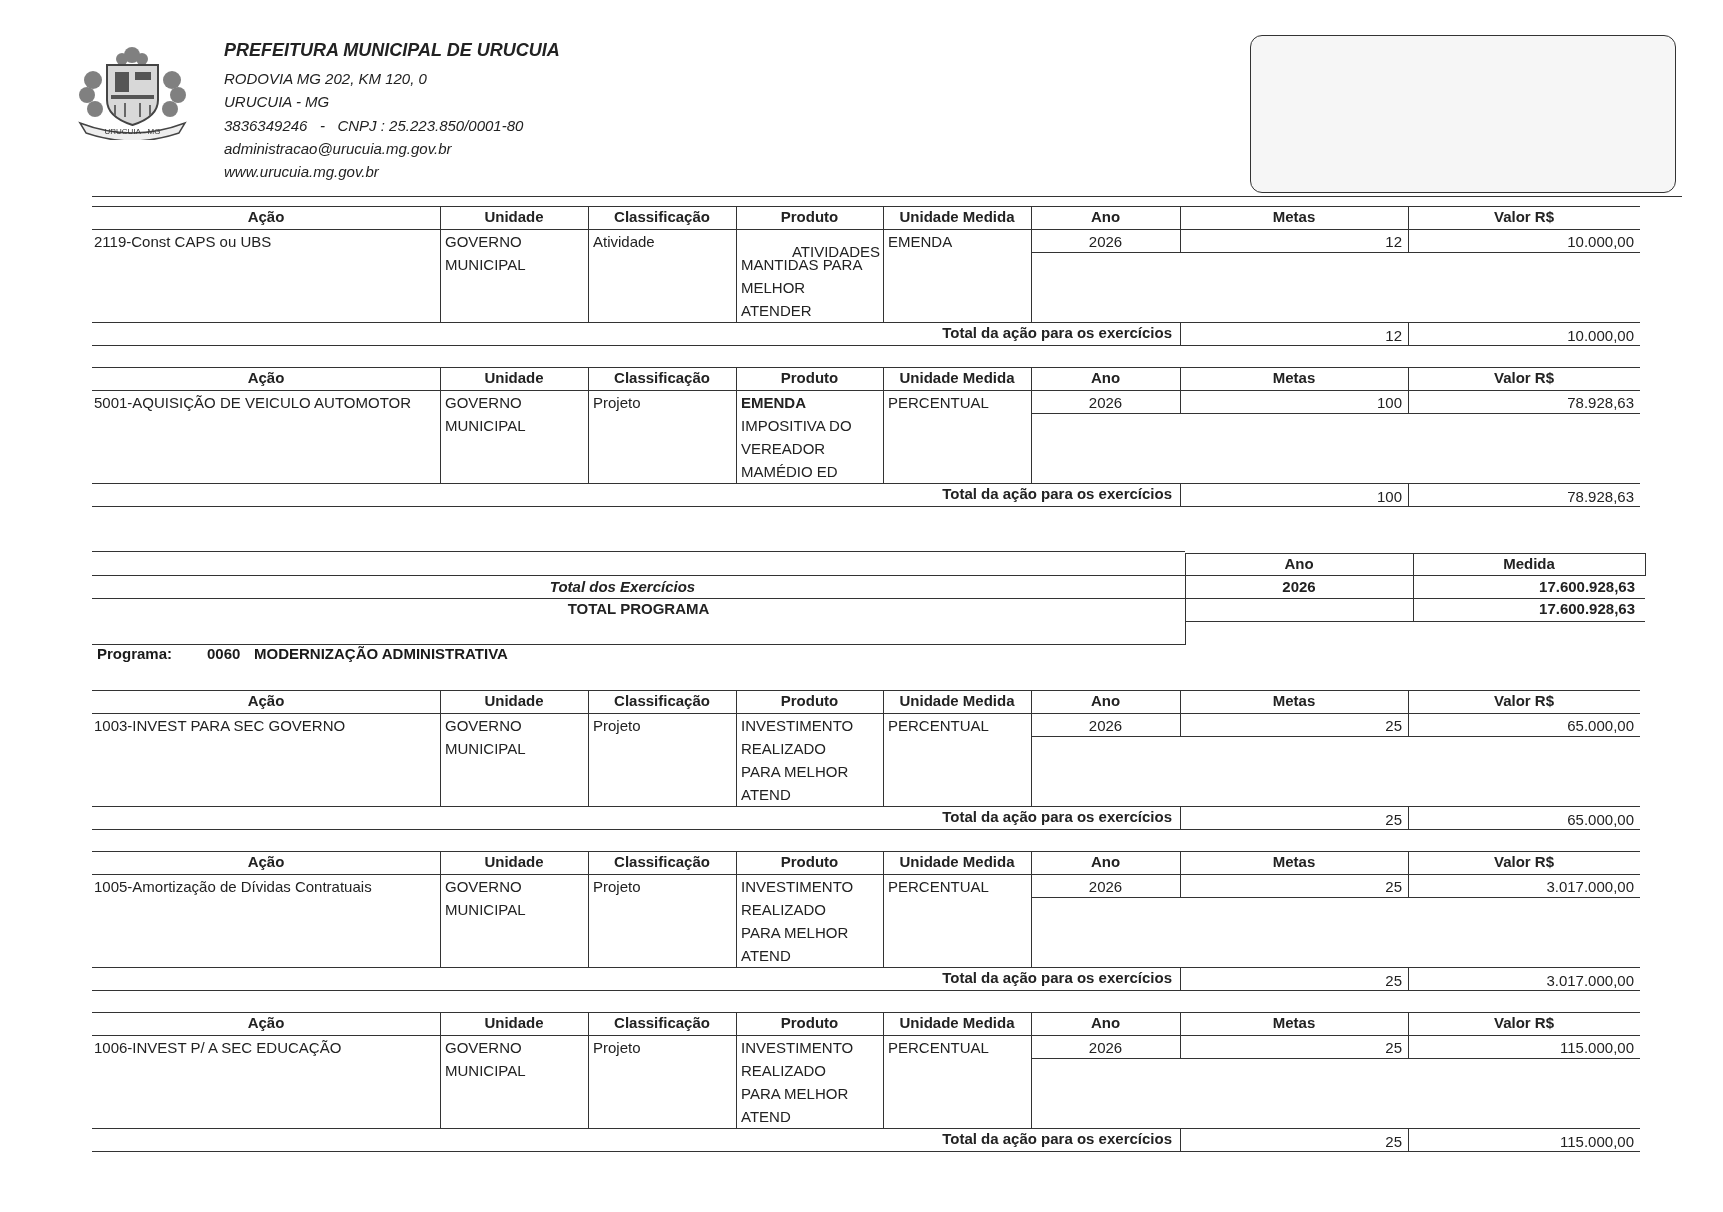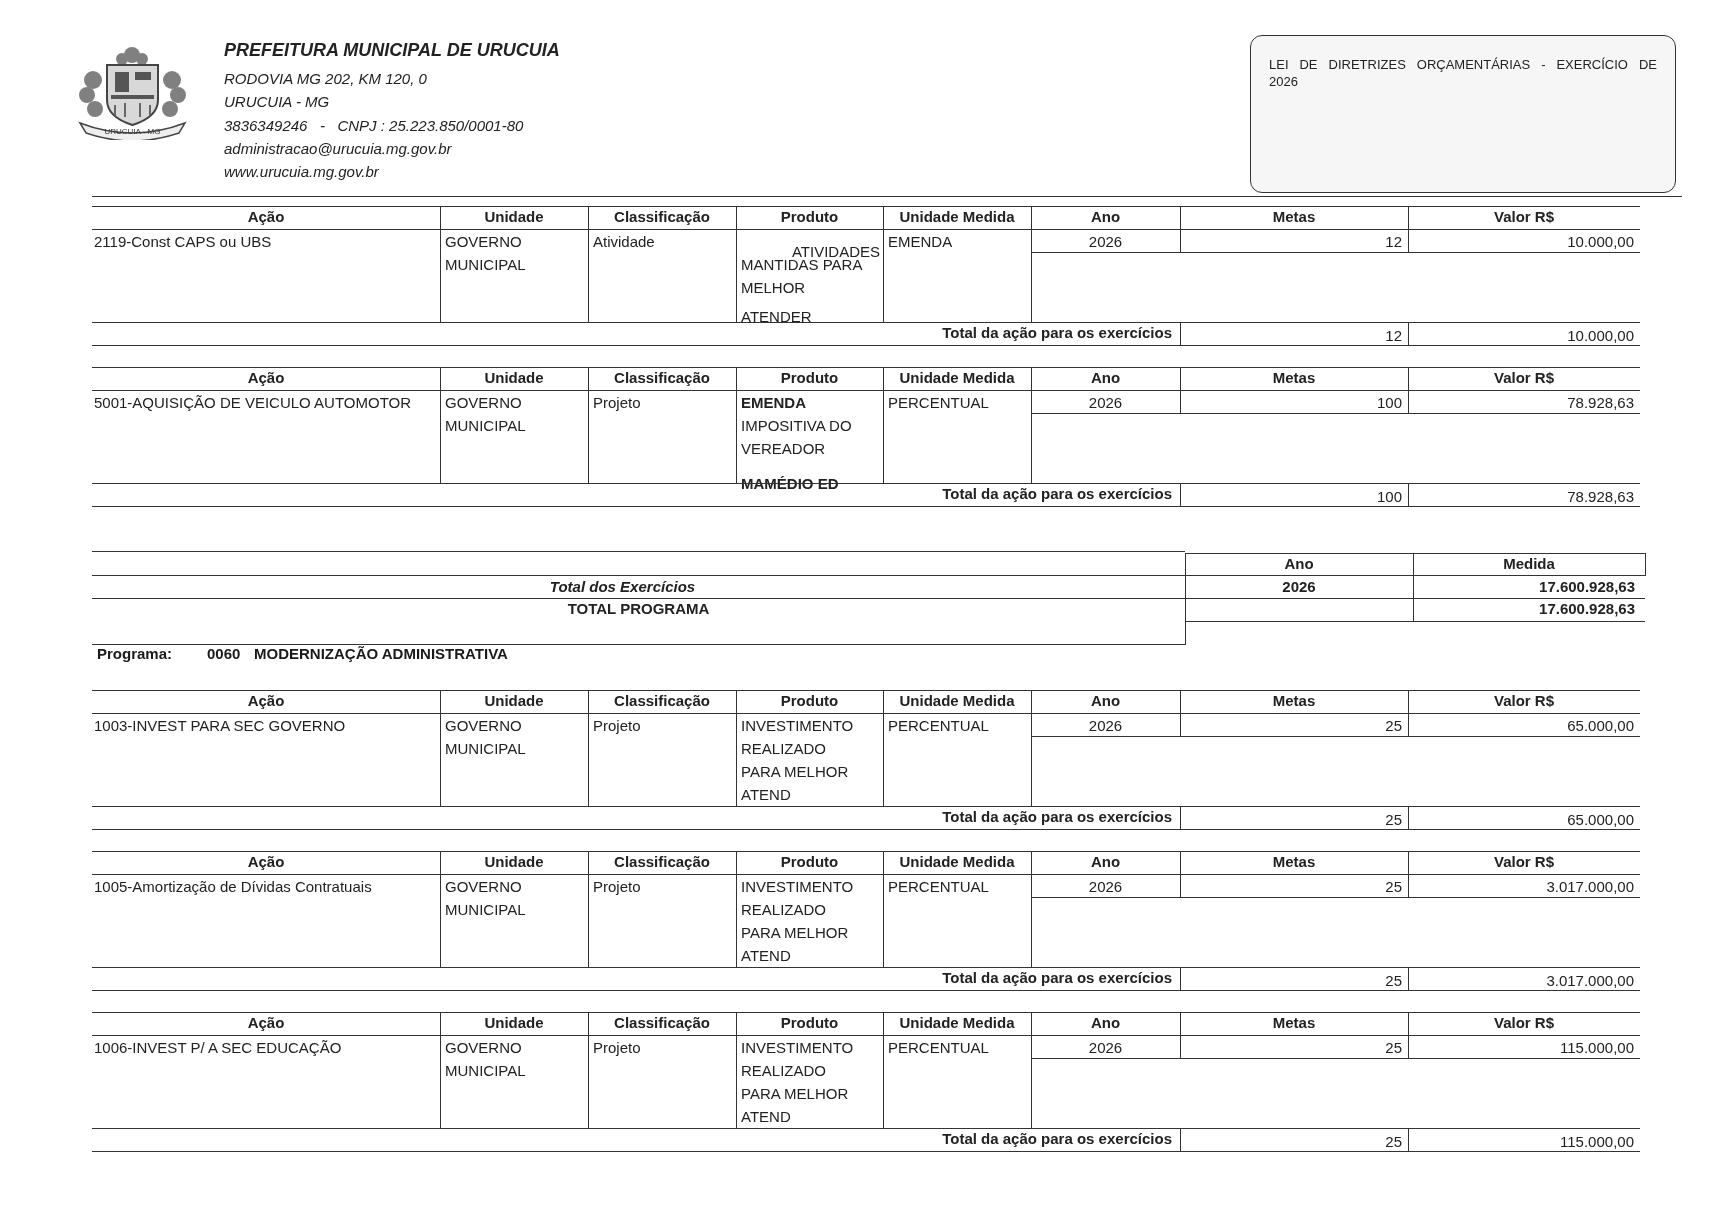--- a/index.html
+++ b/index.html
@@ -52,21 +52,20 @@
 </div>
 
 <div class="abs org-title">PREFEITURA MUNICIPAL DE URUCUIA</div>
 <div class="abs org-line" style="top:70px">RODOVIA MG 202, KM 120, 0</div>
 <div class="abs org-line" style="top:93px">URUCUIA - MG</div>
 <div class="abs org-line" style="top:117px; white-space:pre">3836349246   -   CNPJ : 25.223.850/0001-80</div>
 <div class="abs org-line" style="top:140px">administracao@urucuia.mg.gov.br</div>
 <div class="abs org-line" style="top:163px">www.urucuia.mg.gov.br</div>
 
 <div class="abs infobox">
-  <div class="law">LEI DE DIRETRIZES ORÇAMENTÁRIAS - EXERCÍCIO DE 2026</div>
 </div>
 
 <div class="hline" style="left:92px; top:196px; width:1590px;"></div>
 
 <div id="blocks">
     <div style="">
       <div class="hline" style="left:92px; top:206px; width:1548px;"></div>
       <div class="th" style="left:92px; top:208px; width:348px;">Ação</div>
       <div class="th" style="left:440px; top:208px; width:148px;">Unidade</div>
       <div class="th" style="left:588px; top:208px; width:148px;">Classificação</div>
@@ -83,21 +82,21 @@
       <div class="vline" style="left:1031px; top:206px; height:116px;"></div>
       <div class="vline" style="left:1180px; top:206px; height:46px;"></div>
       <div class="vline" style="left:1408px; top:206px; height:46px;"></div>
       <div class="td" style="left:94px; top:230px; width:344px; white-space:nowrap;">2119-Const CAPS ou UBS</div>
       <div class="td" style="left:445px; top:230px; width:140px; white-space:nowrap;">GOVERNO</div>
       <div class="td" style="left:445px; top:253px; width:140px; white-space:nowrap;">MUNICIPAL</div>
       <div class="td" style="left:593px; top:230px; width:140px;">Atividade</div>
       <div class="td" style="left:741px; top:240px; width:139px; white-space:nowrap;text-align:right;">ATIVIDADES</div>
       <div class="td" style="left:741px; top:253px; width:139px; white-space:nowrap;">MANTIDAS PARA</div>
       <div class="td" style="left:741px; top:276px; width:139px; white-space:nowrap;">MELHOR</div>
-      <div class="td" style="left:741px; top:299px; width:139px; white-space:nowrap;margin-top:6px;">ATENDER</div>
+      <div class="td" style="left:741px; top:299px; width:139px; white-space:nowrap;">ATENDER</div>
       <div class="td" style="left:888px; top:230px; width:140px;">EMENDA</div>
       <div class="td center" style="left:1031px; top:230px; width:149px;">2026</div>
       <div class="td right" style="left:1180px; top:230px; width:222px;">12</div>
       <div class="td right" style="left:1408px; top:230px; width:226px;">10.000,00</div>
       <div class="hline" style="left:1031px; top:252px; width:609px;"></div>
       <div class="hline" style="left:92px; top:322px; width:1548px;"></div>
       <div class="th" style="left:92px; top:324px; width:1080px; text-align:right;">Total da ação para os exercícios</div>
       <div class="vline" style="left:1180px; top:322px; height:23px;"></div>
       <div class="vline" style="left:1408px; top:322px; height:23px;"></div>
       <div class="td right" style="left:1180px; top:324px; width:222px;">12</div>
@@ -122,21 +121,21 @@
       <div class="vline" style="left:1031px; top:367px; height:116px;"></div>
       <div class="vline" style="left:1180px; top:367px; height:46px;"></div>
       <div class="vline" style="left:1408px; top:367px; height:46px;"></div>
       <div class="td" style="left:94px; top:391px; width:344px; white-space:nowrap;">5001-AQUISIÇÃO DE VEICULO AUTOMOTOR</div>
       <div class="td" style="left:445px; top:391px; width:140px; white-space:nowrap;">GOVERNO</div>
       <div class="td" style="left:445px; top:414px; width:140px; white-space:nowrap;">MUNICIPAL</div>
       <div class="td" style="left:593px; top:391px; width:140px;">Projeto</div>
       <div class="td" style="left:741px; top:391px; width:139px; white-space:nowrap;font-weight:bold;">EMENDA</div>
       <div class="td" style="left:741px; top:414px; width:139px; white-space:nowrap;">IMPOSITIVA DO</div>
       <div class="td" style="left:741px; top:437px; width:139px; white-space:nowrap;">VEREADOR</div>
-      <div class="td" style="left:741px; top:472px; width:139px; white-space:nowrap;font-weight:bold;">MAMÉDIO ED</div>
+      <div class="td" style="left:741px; top:460px; width:139px; white-space:nowrap;">MAMÉDIO ED</div>
       <div class="td" style="left:888px; top:391px; width:140px;">PERCENTUAL</div>
       <div class="td center" style="left:1031px; top:391px; width:149px;">2026</div>
       <div class="td right" style="left:1180px; top:391px; width:222px;">100</div>
       <div class="td right" style="left:1408px; top:391px; width:226px;">78.928,63</div>
       <div class="hline" style="left:1031px; top:413px; width:609px;"></div>
       <div class="hline" style="left:92px; top:483px; width:1548px;"></div>
       <div class="th" style="left:92px; top:485px; width:1080px; text-align:right;">Total da ação para os exercícios</div>
       <div class="vline" style="left:1180px; top:483px; height:23px;"></div>
       <div class="vline" style="left:1408px; top:483px; height:23px;"></div>
       <div class="td right" style="left:1180px; top:485px; width:222px;">100</div>

